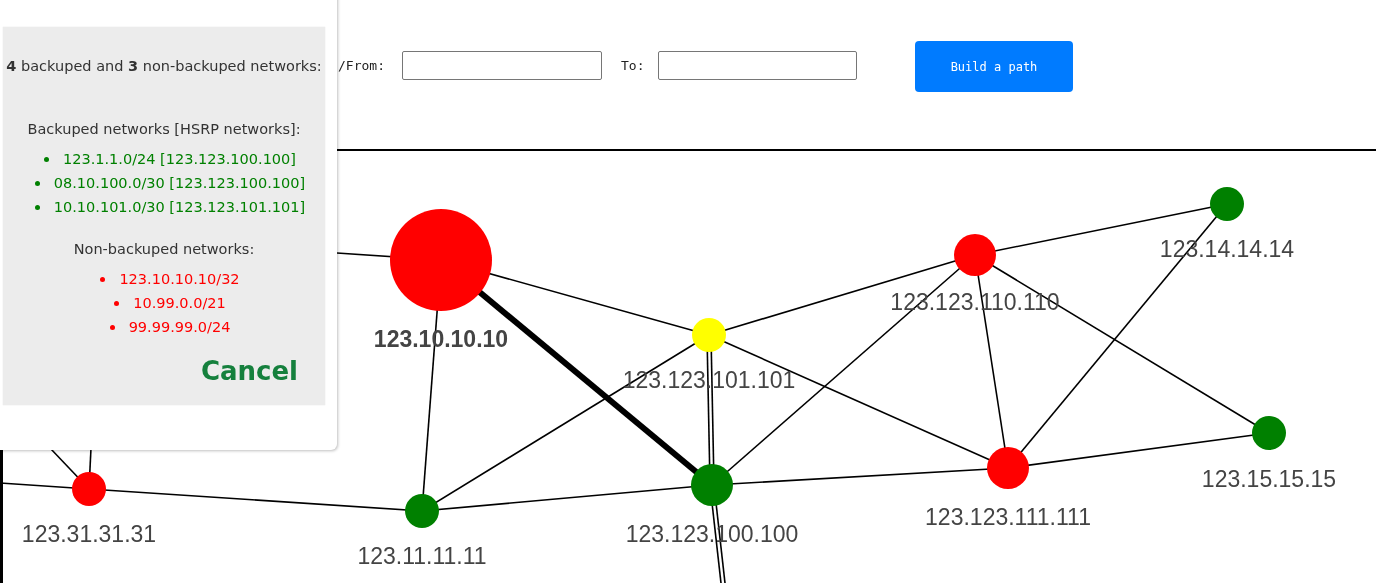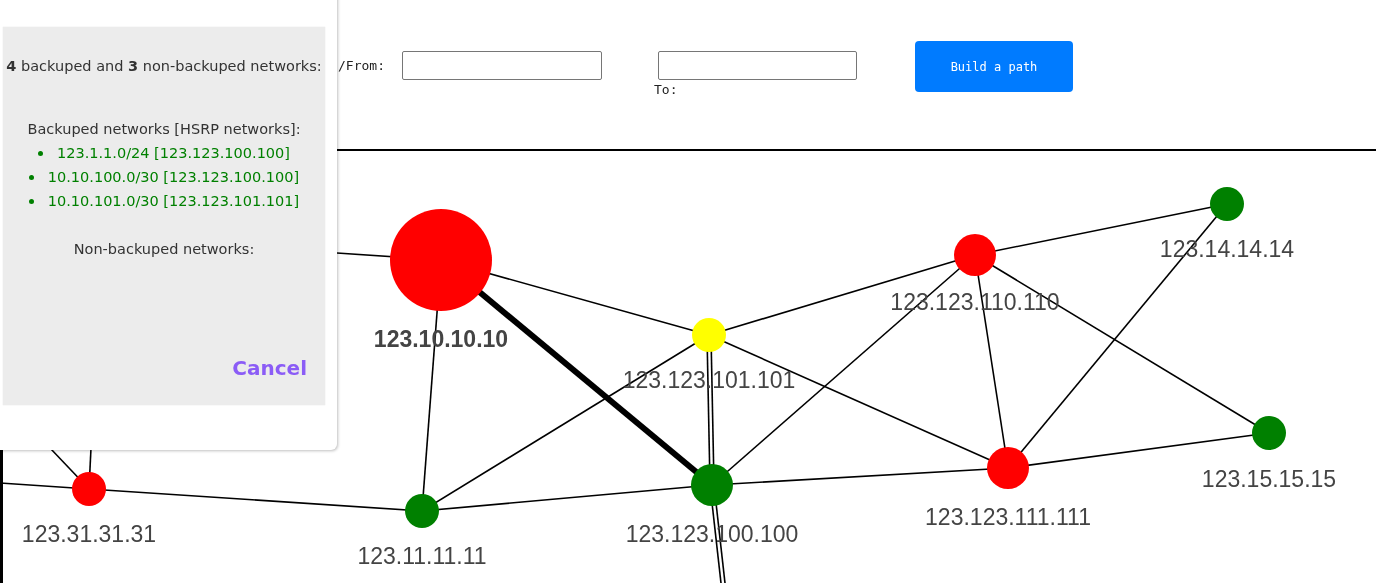--- a/index.html
+++ b/index.html
@@ -31,37 +31,37 @@
     box-shadow: 1px 1px 3px rgba(0,0,0,0.25);
   }
   .popup-inner {
     position:absolute; left:5px; top:31px; width:322px; height:378px;
     background:#ececec; box-shadow: 0 0 1px rgba(0,0,0,0.15);
     text-align:center; font-family:"DejaVu Sans", sans-serif; font-size:14.5px; color:#333;
   }
   .summary { position:absolute; left:0; top:28px; width:322px; line-height:23px; }
   .summary b { font-weight:bold; }
   .section-h { position:absolute; left:0; width:322px; line-height:24px; }
-  ul.nets { list-style:none; margin:0; padding:0; position:absolute; left:0; width:322px; }
+  ul.nets { list-style:none; margin:6px; padding:0; position:absolute; left:0; width:322px; }
   ul.nets li { line-height:24px; }
   ul.nets li .dot { display:inline-block; width:5px; height:5px; border-radius:50%; margin-right:14px; vertical-align:middle; position:relative; top:-1px; }
   .green { color:#008000; } .green .dot { background:#008000; }
   .red { color:#ff0000; } .red .dot { background:#ff0000; }
   .cancel {
-    position:absolute; right:18px; top:329px; font-family:"DejaVu Sans", sans-serif;
-    font-size:20px; font-weight:bold; color:#8b5cf6; cursor:pointer; background:none; border:none; padding:0;
+    position:absolute; right:27px; top:329px; font-family:"DejaVu Sans", sans-serif;
+    font-size:26px; font-weight:bold; color:#15803d; cursor:pointer; background:none; border:none; padding:0;
   }
 </style>
 </head>
 <body>
 
 <div class="toolbar">
   <span class="lbl" style="left:338px; top:58px;">/From:</span>
   <input class="inp" style="left: 402px; top: 51px; width: 200px;" value="">
-  <span class="lbl" style="left:654px; top:58px;margin-top:24px;">To:</span>
+  <span class="lbl" style="left:621px; top:58px;">To:</span>
   <input class="inp" style="left: 658px; top: 51px; width: 199px;" value="">
   <button class="btn-build">Build a path</button>
 </div>
 
 <div class="graph-border-top"></div>
 <div class="graph-border-left"></div>
 
 <svg class="graph" width="1376" height="583">
   <g stroke="#000" stroke-width="1.6" fill="none">
     <line x1="337" y1="253" x2="441" y2="260"></line>
@@ -114,21 +114,26 @@
   </g>
 </svg>
 
 <div class="popup-outer">
   <div class="popup-inner">
     <div class="summary"><b>4</b><span> backuped and </span><b>3</b><span> non-backuped networks:</span></div>
 
     <div class="section-h" style="top:90px;">Backuped networks [HSRP networks]:</div>
     <ul class="nets green" style="top:114px;">
       <li><span class="dot"></span><span>123.1.1.0/24 [123.123.100.100]</span></li>
-      <li><span class="dot"></span><span>10.10.100.0/30 [123.123.100.100]</span></li>
+      <li><span class="dot"></span><span>08.10.100.0/30 [123.123.100.100]</span></li>
       <li><span class="dot"></span><span>10.10.101.0/30 [123.123.101.101]</span></li>
     </ul>
 
     <div class="section-h" style="top:210px;">Non-backuped networks:</div>
+    <ul class="nets red" style="top:234px;">
+      <li><span class="dot"></span><span>123.10.10.10/32</span></li>
+      <li><span class="dot"></span><span>10.99.0.0/21</span></li>
+      <li><span class="dot"></span><span>99.99.99.0/24</span></li>
+    </ul>
 
     <button class="cancel">Cancel</button>
   </div>
 </div>
 
 </body></html>

